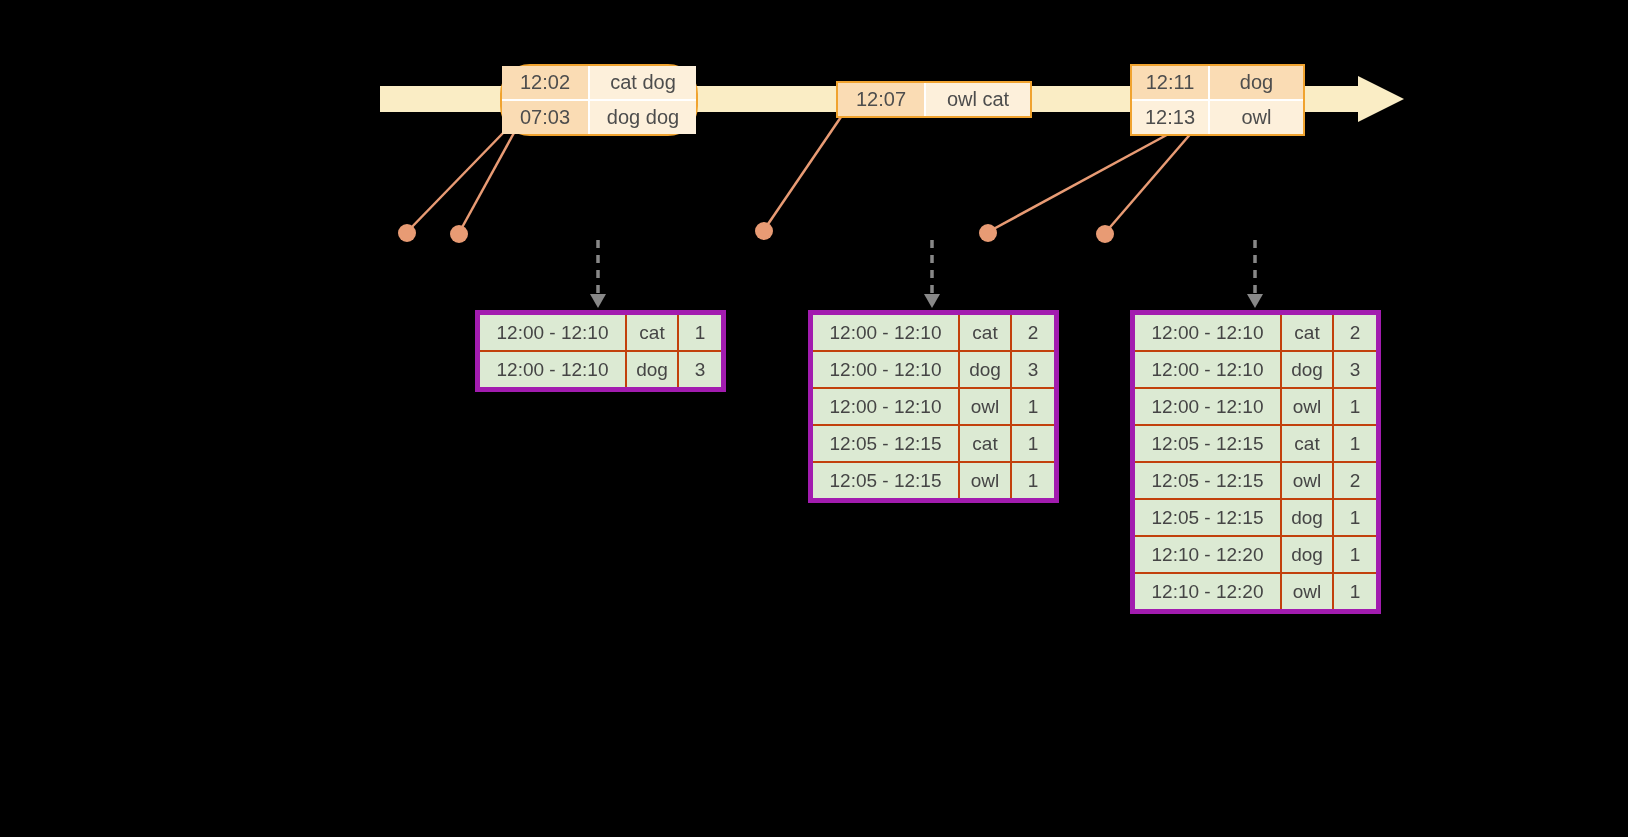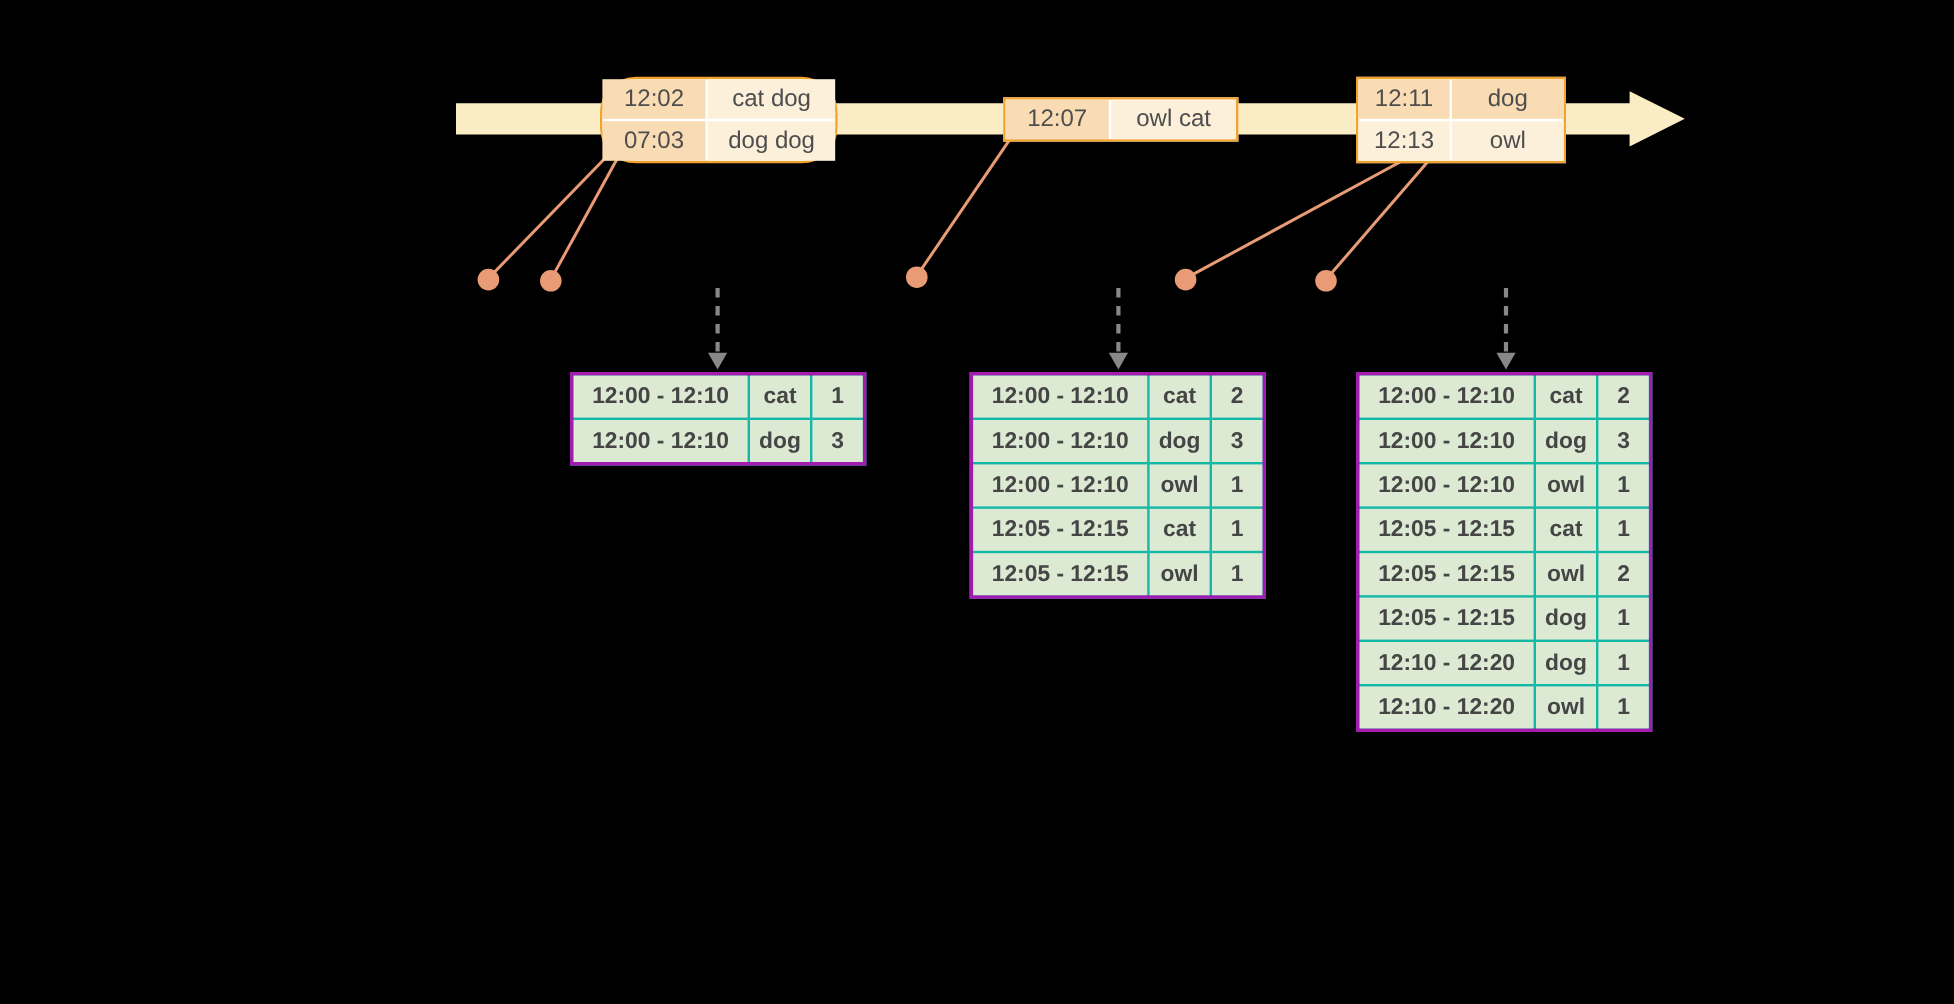--- a/index.html
+++ b/index.html
@@ -43,25 +43,24 @@
   .tone-light { background: #FDF0DB; }
   #event-table-1 { left: 500px;  top: 64px; grid-template-columns: 86px 106px; border-radius: 30px; }
   #event-table-2 { left: 836px;  top: 81px; grid-template-columns: 86px 104px; }
   #event-table-3 { left: 1130px; top: 64px; grid-template-columns: 76px 93px;  }
 
   
   .res-table {
     position: absolute;
     display: grid;
     gap: 2px;
-    background: #14b8a6;
-    border: 3px solid #a21caf;
+    background: #c2410c;
+    border: 5px solid #a21caf;
     box-sizing: border-box;
     grid-template-columns: 145px 50px 42px;
-    font-weight: bold;
   }
   .res-cell {
     display: flex;
     align-items: center;
     justify-content: center;
     font-size: 19px;
     color: #454545;
     height: 35px;
     background: #DCEAD3;
     white-space: nowrap;

